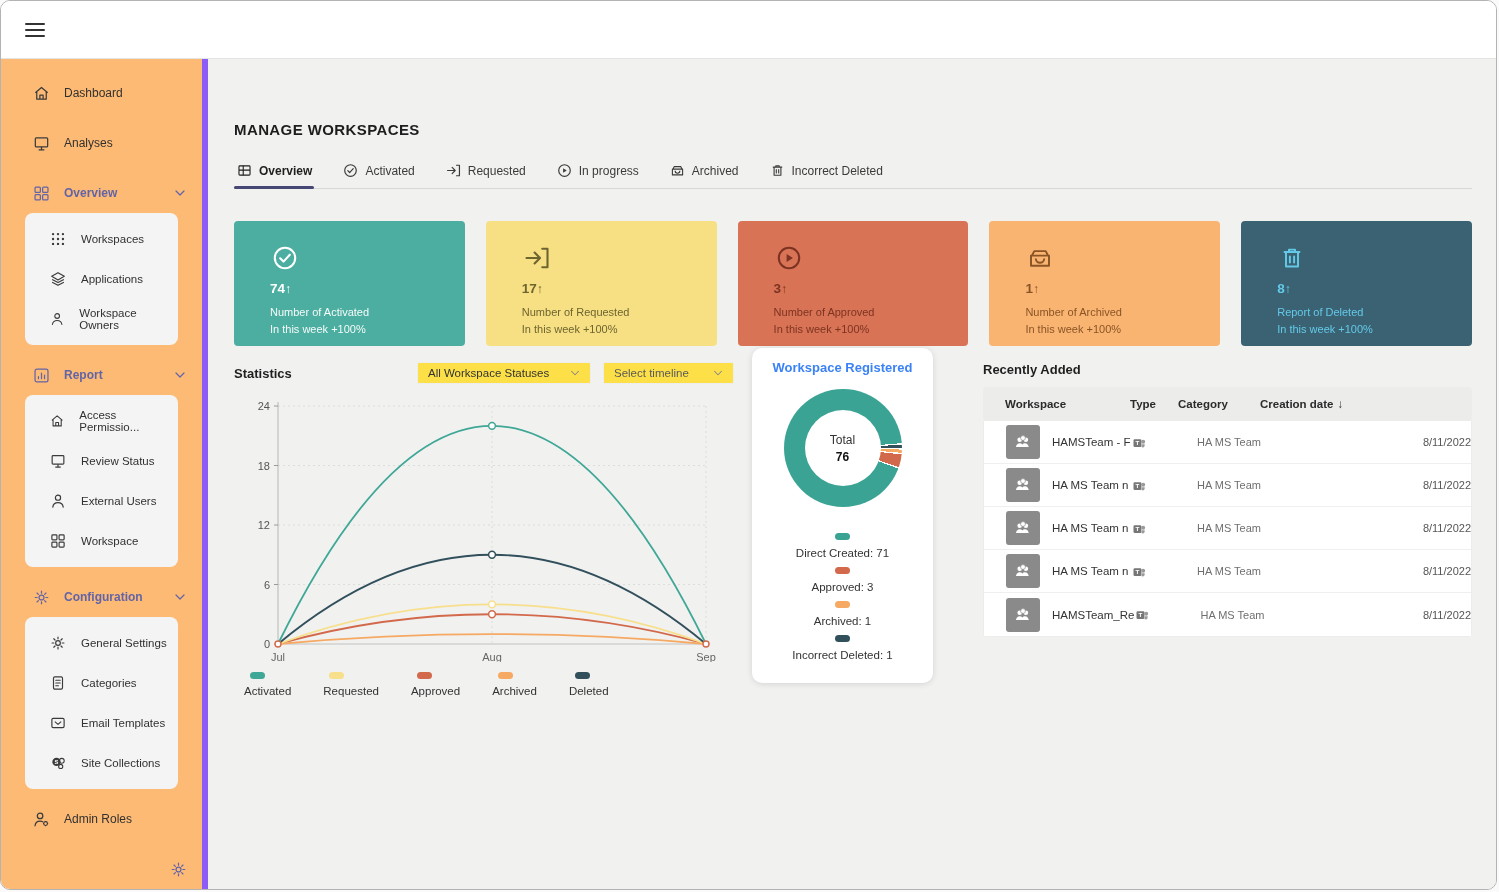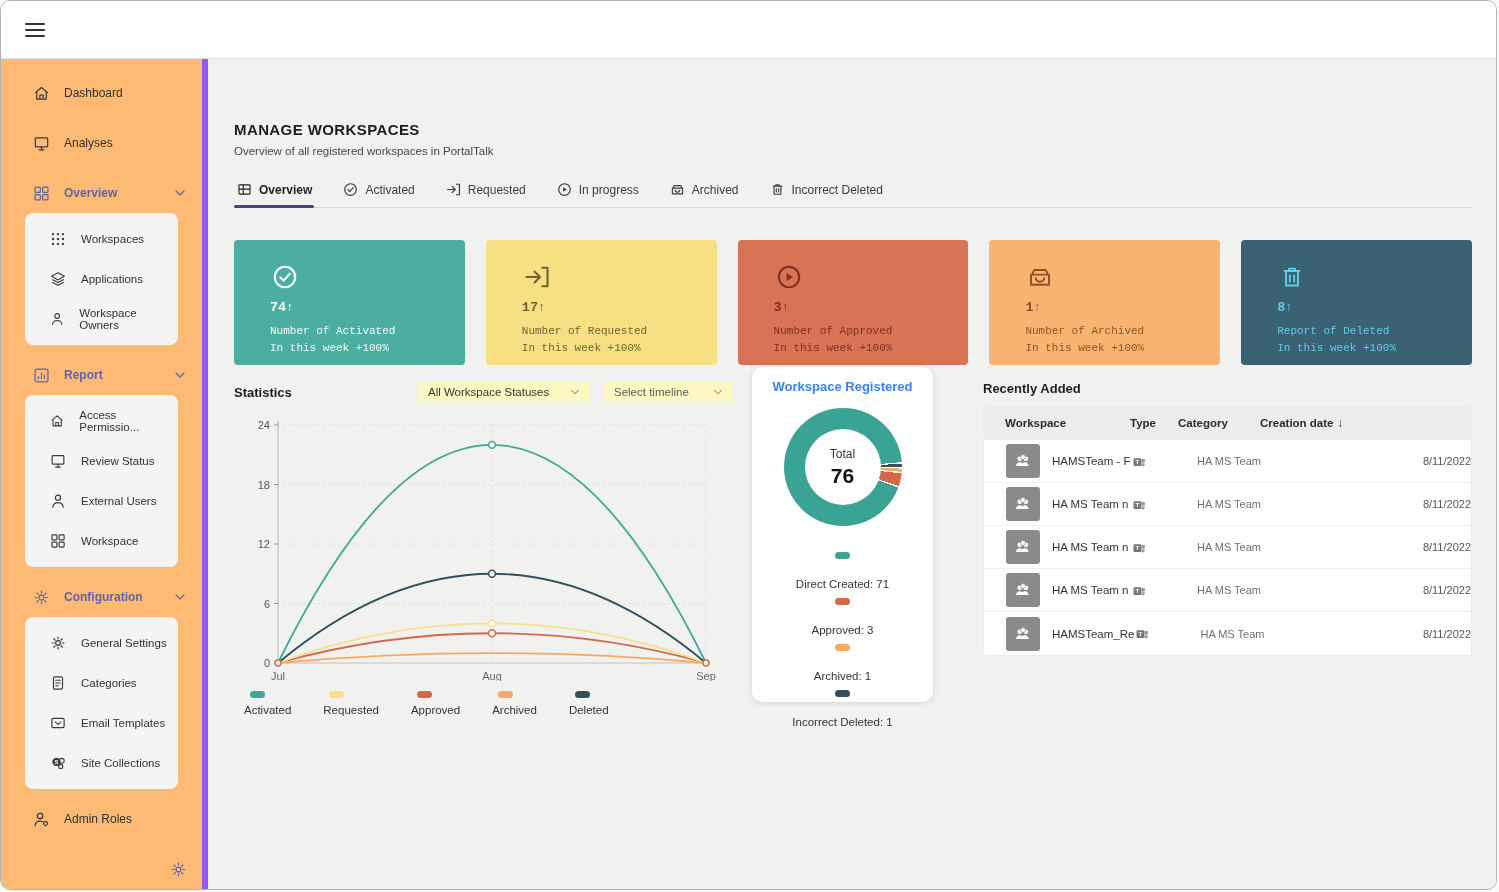--- a/index.html
+++ b/index.html
@@ -25,55 +25,55 @@
   .sidebar-gear { position:absolute; right:14px; bottom:10px; color:#6264A7; cursor:pointer; }
   
   .page-title { font-size:15px; font-weight:bold; color:#1d1d1d; letter-spacing:.4px; }
   .page-sub { font-size:11.5px; color:#484644; margin-top:7px; }
   
   .tabs { display:flex; gap:26px; margin-top:24px; border-bottom:1px solid #d8d8d6; }
   .tab { display:flex; align-items:center; gap:6px; font-size:12px; color:#3d3b39; padding:0 2px 9px 2px; position:relative; cursor:pointer; }
   .tab.active { color:#201f1e; font-weight:bold; }
   .tab.active::after { content:""; position:absolute; left:0; right:0; bottom:-1px; height:3px; background:#464775; border-radius:2px; }
   
-  .cards { display:flex; gap:21px; margin-top:32px;font-family:Liberation Mono, monospace; }
+  .cards { display:flex; gap:21px; margin-top:32px; }
   .card { flex:1; height:125px; border-radius:4px; padding:22px 0 0 36px; cursor:pointer; }
   .card .num { font-size:13.5px; font-weight:bold; margin-top:8px; }
   .card .num .arrow { font-weight:normal; font-size:12px; }
   .card .l1 { font-size:11px; margin-top:10px; }
   .card .l2 { font-size:11px; margin-top:5px; }
   .card-activated { background:#4BAEA0; color:#fff; }
   .card-activated .l1,.card-activated .l2 { color:rgba(255,255,255,.95); }
   .card-requested { background:#F7E083; color:#6d6530; }
   .card-approved  { background:#D97355; color:#7c3322; }
   .card-archived  { background:#F9B472; color:#8a5526; }
   .card-deleted   { background:#3A6272; color:#64C9E8; }
   
   .stats-row { display:flex; margin-top:16px; align-items:flex-start; }
   .chart-panel { flex:0 0 500px; }
   .chart-head { display:flex; align-items:center; }
   .chart-title { font-size:13px; font-weight:bold; color:#1f1f1f; }
-  .select { background:#fef9c3; border:1px solid #ededed; border-radius:2px; height:22px; display:flex; align-items:center; padding:0 8px 0 10px; font-size:11.5px; color:#333; cursor:pointer; }
+  .select { background:#fde047; border:1px solid #ededed; border-radius:2px; height:22px; display:flex; align-items:center; padding:0 8px 0 10px; font-size:11.5px; color:#333; cursor:pointer; }
   .select .chev { margin-left:auto; color:#888; display:flex; }
   .sel-status { width:174px; margin-left:auto; }
   .sel-timeline { width:131px; margin-left:12px; color:#5a5a5a; }
   .legend-row { display:flex; gap:32px; margin:10px 0 0 10px; }
   .legend-item { display:flex; flex-direction:column; align-items:flex-start; gap:6px; font-size:11.5px; color:#333; }
   .pill { width:15px; height:7px; border-radius:4px; margin-left:6px; }
   
   .donut-card { flex:0 0 181px; margin-left:18px; margin-top:-14px; background:#fff; border-radius:10px; box-shadow:0 1px 6px rgba(0,0,0,.12); padding:12px 10px 20px 10px; height:335px; }
   .donut-title { text-align:center; font-size:13px; font-weight:bold; color:#3b82f6; }
   .donut-wrap { position:relative; width:118px; height:118px; margin:14px auto 0 auto; }
   .donut { width:118px; height:118px; border-radius:50%; position:relative; }
   .donut::after { content:""; position:absolute; left:21px; top:21px; width:76px; height:76px; border-radius:50%; background:#fff; }
   .donut-center { position:absolute; inset:0; display:flex; flex-direction:column; align-items:center; justify-content:center; z-index:2; }
   .donut-center .t { font-size:12px; color:#333; }
-  .donut-center .v { font-size:21px; font-weight:bold; color:#111; margin-top:3px; }
+  .donut-center .v { font-size:12px; font-weight:bold; color:#111; margin-top:3px; }
   .donut-legend { margin-top:26px; display:flex; flex-direction:column; align-items:center; gap:4px; }
-  .dleg-item { display:flex; flex-direction:column; align-items:center; gap:19px; font-size:11.5px; color:#333; margin-bottom:4px; }
+  .dleg-item { display:flex; flex-direction:column; align-items:center; gap:7px; font-size:11.5px; color:#333; margin-bottom:4px; }
   
   .recent-panel { flex:1; margin-left:50px; }
   .recent-title { font-size:13px; font-weight:bold; color:#1f1f1f; }
   .rtable { margin-top:10px; }
   .rhead { display:flex; align-items:center; background:#ececeb; border-radius:4px; height:34px; font-size:11.5px; font-weight:bold; color:#2b2b2b; }
   .rbody { background:#fff; border:1px solid #ececeb; border-top:none; border-radius:0 0 4px 4px;text-align:right; }
   .rrow { display:flex; align-items:center; height:43px; border-bottom:1px solid #efefef; cursor:pointer; background:#fff; }
   .rrow:last-child { border-bottom:none; }
   .c-ws { flex:0 0 147px; padding-left:22px; display:flex; align-items:center; gap:12px; }
   .c-type { flex:0 0 48px; display:flex; align-items:center; }
@@ -332,21 +332,20 @@
         <span>Admin Roles</span>
       </div>
 
       <svg class="sidebar-gear" width="19" height="19" viewBox="0 0 20 20">
           <use href="#i-gear"></use>
         </svg>
     </div>
 
     <div class="main">
       <div class="page-title">MANAGE WORKSPACES</div>
-      <div class="page-sub">Overview of all registered workspaces in PortalTalk</div>
 
       <div class="tabs">
         <div class="tab active">
           <svg width="17" height="17" viewBox="0 0 20 20">
               <use href="#i-gridwin"></use>
             </svg>
           <span>Overview</span>
         </div>
         <div class="tab">
           <svg width="17" height="17" viewBox="0 0 20 20">

